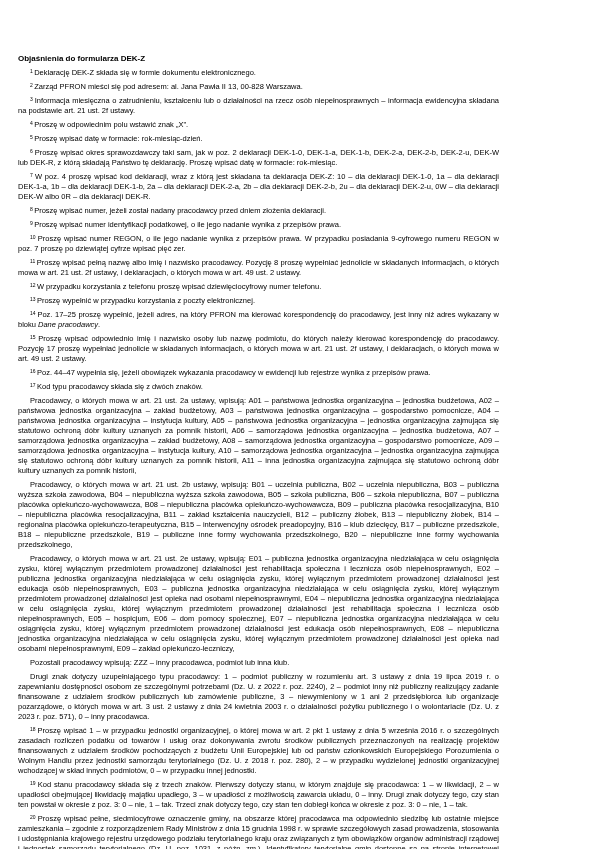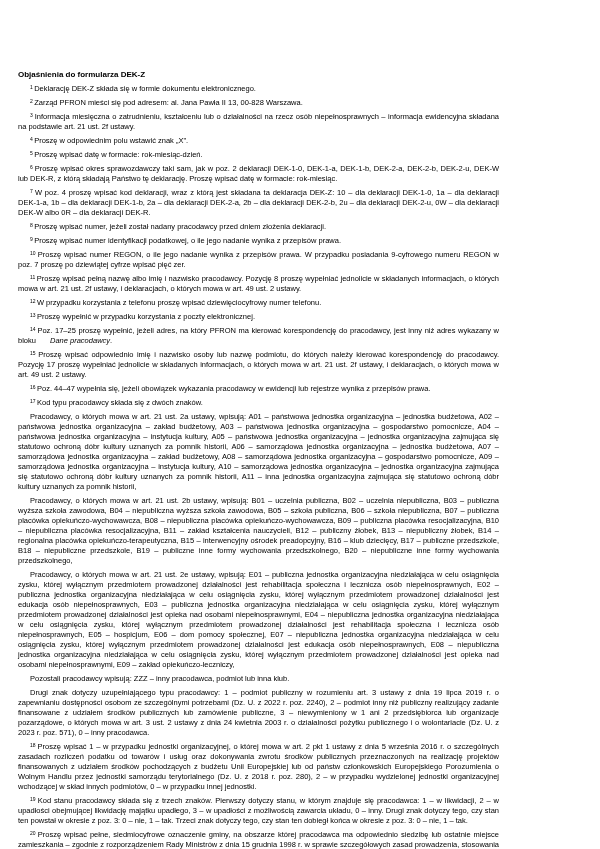--- a/index.html
+++ b/index.html
@@ -8,21 +8,21 @@
     height: 849px;
     background: #ffffff;
     font-family: "Liberation Sans", sans-serif;
     color: #000000;
     overflow: hidden;
   }
   .page {
     box-sizing: border-box;
     width: 516px;
     height: 849px;
-    padding: 70px 17px 20px 18px;
+    padding: 54px 17px 20px 18px;
     background: #ffffff;
   }
   .doc-title {
     font-size: 8px;
     font-weight: bold;
     margin: 0 0 2px 0;
     line-height: 10px;
   }
   .para {
     font-size: 7.5px;
@@ -31,21 +31,21 @@
     text-indent: 12px;
     margin: 4px 0 0 0;
   }
   .para sup {
     font-size: 5px;
     line-height: 0;
     vertical-align: baseline;
     position: relative;
     top: -2.5px;
   }
-  .para i { font-style: italic; margin-left: 12px; }
+  .para i { font-style: italic; }
 </style>
 </head>
 <body>
 
 <div class="page">
   <p class="doc-title">Objaśnienia do formularza DEK-Z</p>
   <div>
       <p class="para"><sup>1 </sup>Deklarację DEK-Z składa się w formie dokumentu elektronicznego.</p>
       <p class="para"><sup>2 </sup>Zarząd PFRON mieści się pod adresem: al. Jana Pawła II 13, 00-828 Warszawa.</p>
       <p class="para"><sup>3 </sup>Informacja miesięczna o zatrudnieniu, kształceniu lub o działalności na rzecz osób niepełnosprawnych – informacja ewidencyjna składana na podstawie art. 21 ust. 2f ustawy.</p>

